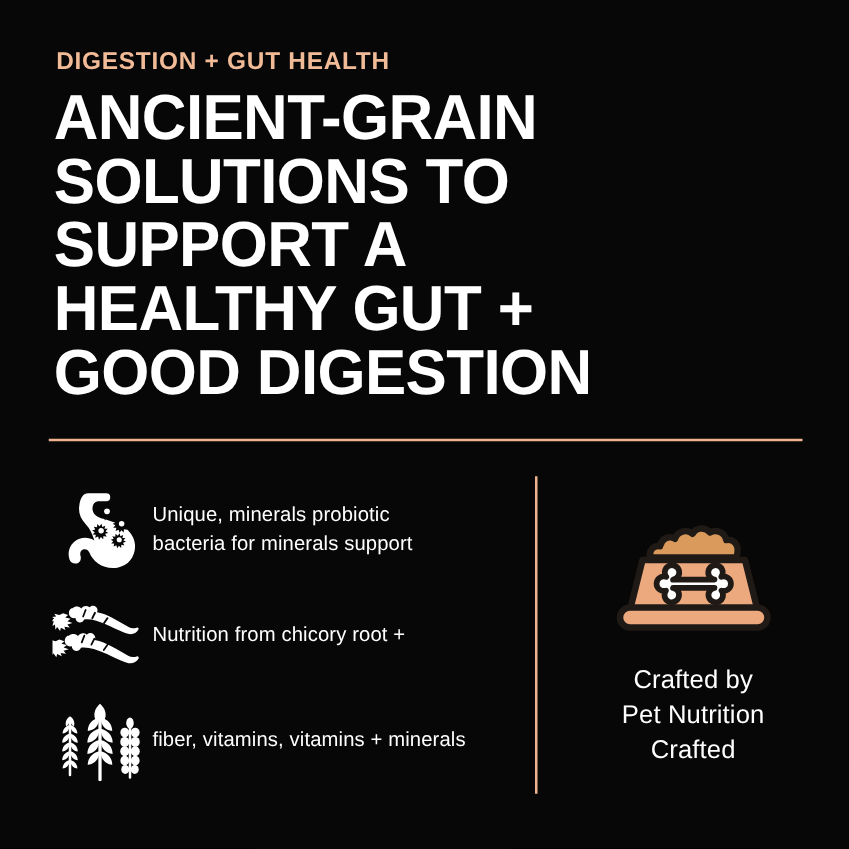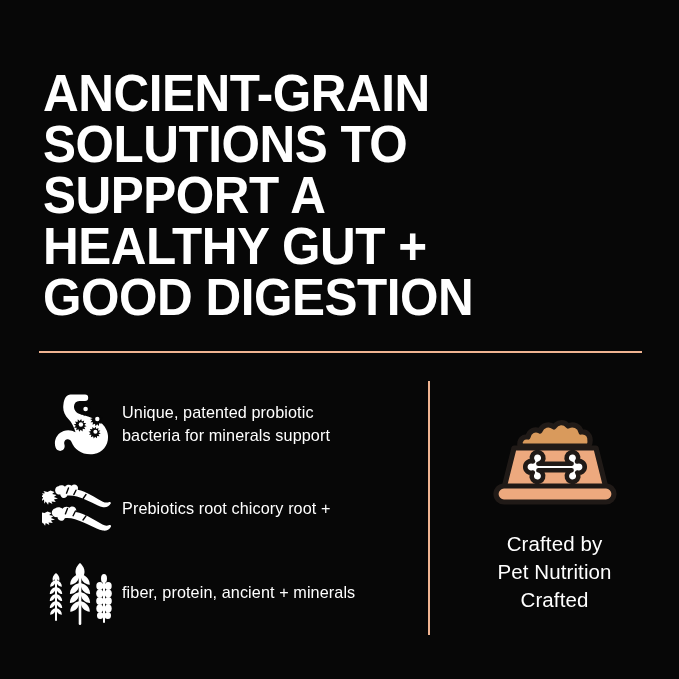--- a/index.html
+++ b/index.html
@@ -122,20 +122,21 @@
     text-align: center;
     letter-spacing: 0.1px;
   }
   .crafted .cl { display: block; white-space: nowrap; }
 </style>
 </head>
 <body>
 
 <div id="root">
 
+  <div class="eyebrow">DIGESTION + GUT HEALTH</div>
 
   <div class="headline">
     <span class="hl-line">ANCIENT-GRAIN</span>
     <span class="hl-line">SOLUTIONS TO</span>
     <span class="hl-line">SUPPORT A</span>
     <span class="hl-line">HEALTHY GUT +</span>
     <span class="hl-line">GOOD DIGESTION</span>
   </div>
 
   <div class="hrule"></div>
@@ -155,21 +156,21 @@
             <path d="M49.0 22.5 l1.6-2.0 0.65 2.5 2.35-1.0 -0.6 2.5 2.6 0.05 -1.8 1.85 2.2 1.4 -2.5 0.7 1.2 2.3 -2.55-0.45 -0.2 2.6 -1.85-1.8 -1.5 2.1 -0.7-2.5 -2.4 1.0 0.6-2.5 -2.6-0.05 1.8-1.9 -2.2-1.35 2.5-0.75 -1.15-2.3 2.55 0.5 0.15-2.6 Z"></path>
             <circle cx="50.3" cy="26.0" r="2.2" fill="#FFFFFF"></circle>
             <path d="M32.6 28.0 l1.6-2.0 0.65 2.5 2.35-1.0 -0.6 2.5 2.6 0.05 -1.8 1.85 2.2 1.4 -2.5 0.7 1.2 2.3 -2.55-0.45 -0.2 2.6 -1.85-1.8 -1.5 2.1 -0.7-2.5 -2.4 1.0 0.6-2.5 -2.6-0.05 1.8-1.9 -2.2-1.35 2.5-0.75 -1.15-2.3 2.55 0.5 0.15-2.6 Z"></path>
             <circle cx="33.9" cy="31.5" r="2.2" fill="#FFFFFF"></circle>
             <path d="M47.2 35.5 l1.5-1.85 0.6 2.35 2.2-0.95 -0.55 2.35 2.45 0.05 -1.7 1.75 2.05 1.3 -2.35 0.65 1.1 2.15 -2.4-0.4 -0.2 2.45 -1.75-1.7 -1.4 1.95 -0.65-2.35 -2.25 0.95 0.55-2.35 -2.45-0.05 1.7-1.8 -2.05-1.25 2.35-0.7 -1.1-2.15 2.4 0.45 0.15-2.45 Z"></path>
             <circle cx="48.4" cy="38.8" r="2.05" fill="#FFFFFF"></circle>
           </g>
         </svg>
       </span>
       <span class="bullet-text">
-        <span class="bl">Unique, patented probiotic</span>
+        <span class="bl">Unique, minerals probiotic</span>
         <span class="bl">bacteria for minerals support</span>
       </span>
     </div>
 
     <div class="bullet">
       <span class="bullet-icon">
         <svg width="76" height="52" viewBox="0 0 76 52" aria-hidden="true">
           <g fill="#FFFFFF">
 
             <path d="M16.0 4.5 c2.2-1.8 5.0-1.6 7.0 0.2 1.6-2.2 4.6-2.6 6.6-0.9 1.4-1.6 3.8-1.7 5.3-0.3 1.2 1.1 1.45 2.8 0.75 4.2 2.2 0.35 4.4 1.0 6.6 1.95 6.3 2.7 12.6 6.7 18.6 10.0 2.2 1.2 4.3 1.2 6.5 0.45 1.0-0.35 1.9 0.55 1.4 1.5 -1.5 2.75-4.5 4.2-7.6 3.6 -2.0-0.4-3.9-1.1-5.8-1.95 -6.8-3.0-13.3-6.6-20.4-8.7 -3.2-0.95-6.4-1.3-9.7-1.05 -0.45 1.55-1.95 2.6-3.6 2.45 -1.85-0.15-3.25-1.7-3.3-3.5 -2.0 0.5-4.0-0.45-4.85-2.3 -0.95-2.05-0.2-4.45 1.7-5.6 Z"></path>
@@ -183,21 +184,21 @@
             <path d="M26.5 6.0 l-2.0 5.2"></path>
             <path d="M34.0 8.2 l-2.2 4.4"></path>
             <path d="M44.0 12.5 l-2.8 4.0"></path>
             <path d="M25.5 26.5 l-2.1 5.4"></path>
             <path d="M33.5 29.0 l-2.4 4.7"></path>
             <path d="M44.0 33.8 l-3.0 4.2"></path>
           </g>
         </svg>
       </span>
       <span class="bullet-text">
-        <span class="bl">Prebiotics root chicory root +</span>
+        <span class="bl">Nutrition from chicory root +</span>
       </span>
     </div>
 
     <div class="bullet">
       <span class="bullet-icon">
         <svg width="74" height="66" viewBox="0 0 74 66" aria-hidden="true">
           <g fill="#FFFFFF">
 
             <g transform="translate(13,14)">
               <rect x="-1.0" y="2" width="2.0" height="46" rx="1"></rect>
@@ -260,21 +261,21 @@
               <ellipse cx="4.2" cy="25" rx="3.6" ry="4.0"></ellipse>
               <ellipse cx="-4.2" cy="32.5" rx="3.5" ry="3.9"></ellipse>
               <ellipse cx="4.2" cy="32.5" rx="3.5" ry="3.9"></ellipse>
               <ellipse cx="-3.8" cy="39.5" rx="3.2" ry="3.6"></ellipse>
               <ellipse cx="3.8" cy="39.5" rx="3.2" ry="3.6"></ellipse>
             </g>
           </g>
         </svg>
       </span>
       <span class="bullet-text">
-        <span class="bl">fiber, protein, ancient + minerals</span>
+        <span class="bl">fiber, vitamins, vitamins + minerals</span>
       </span>
     </div>
 
   </div>
 
   <div class="rightpanel">
     <span class="bowl-wrap">
       <svg width="142" height="98" viewBox="0 0 142 98" aria-hidden="true">
 
         <path d="M36 34

